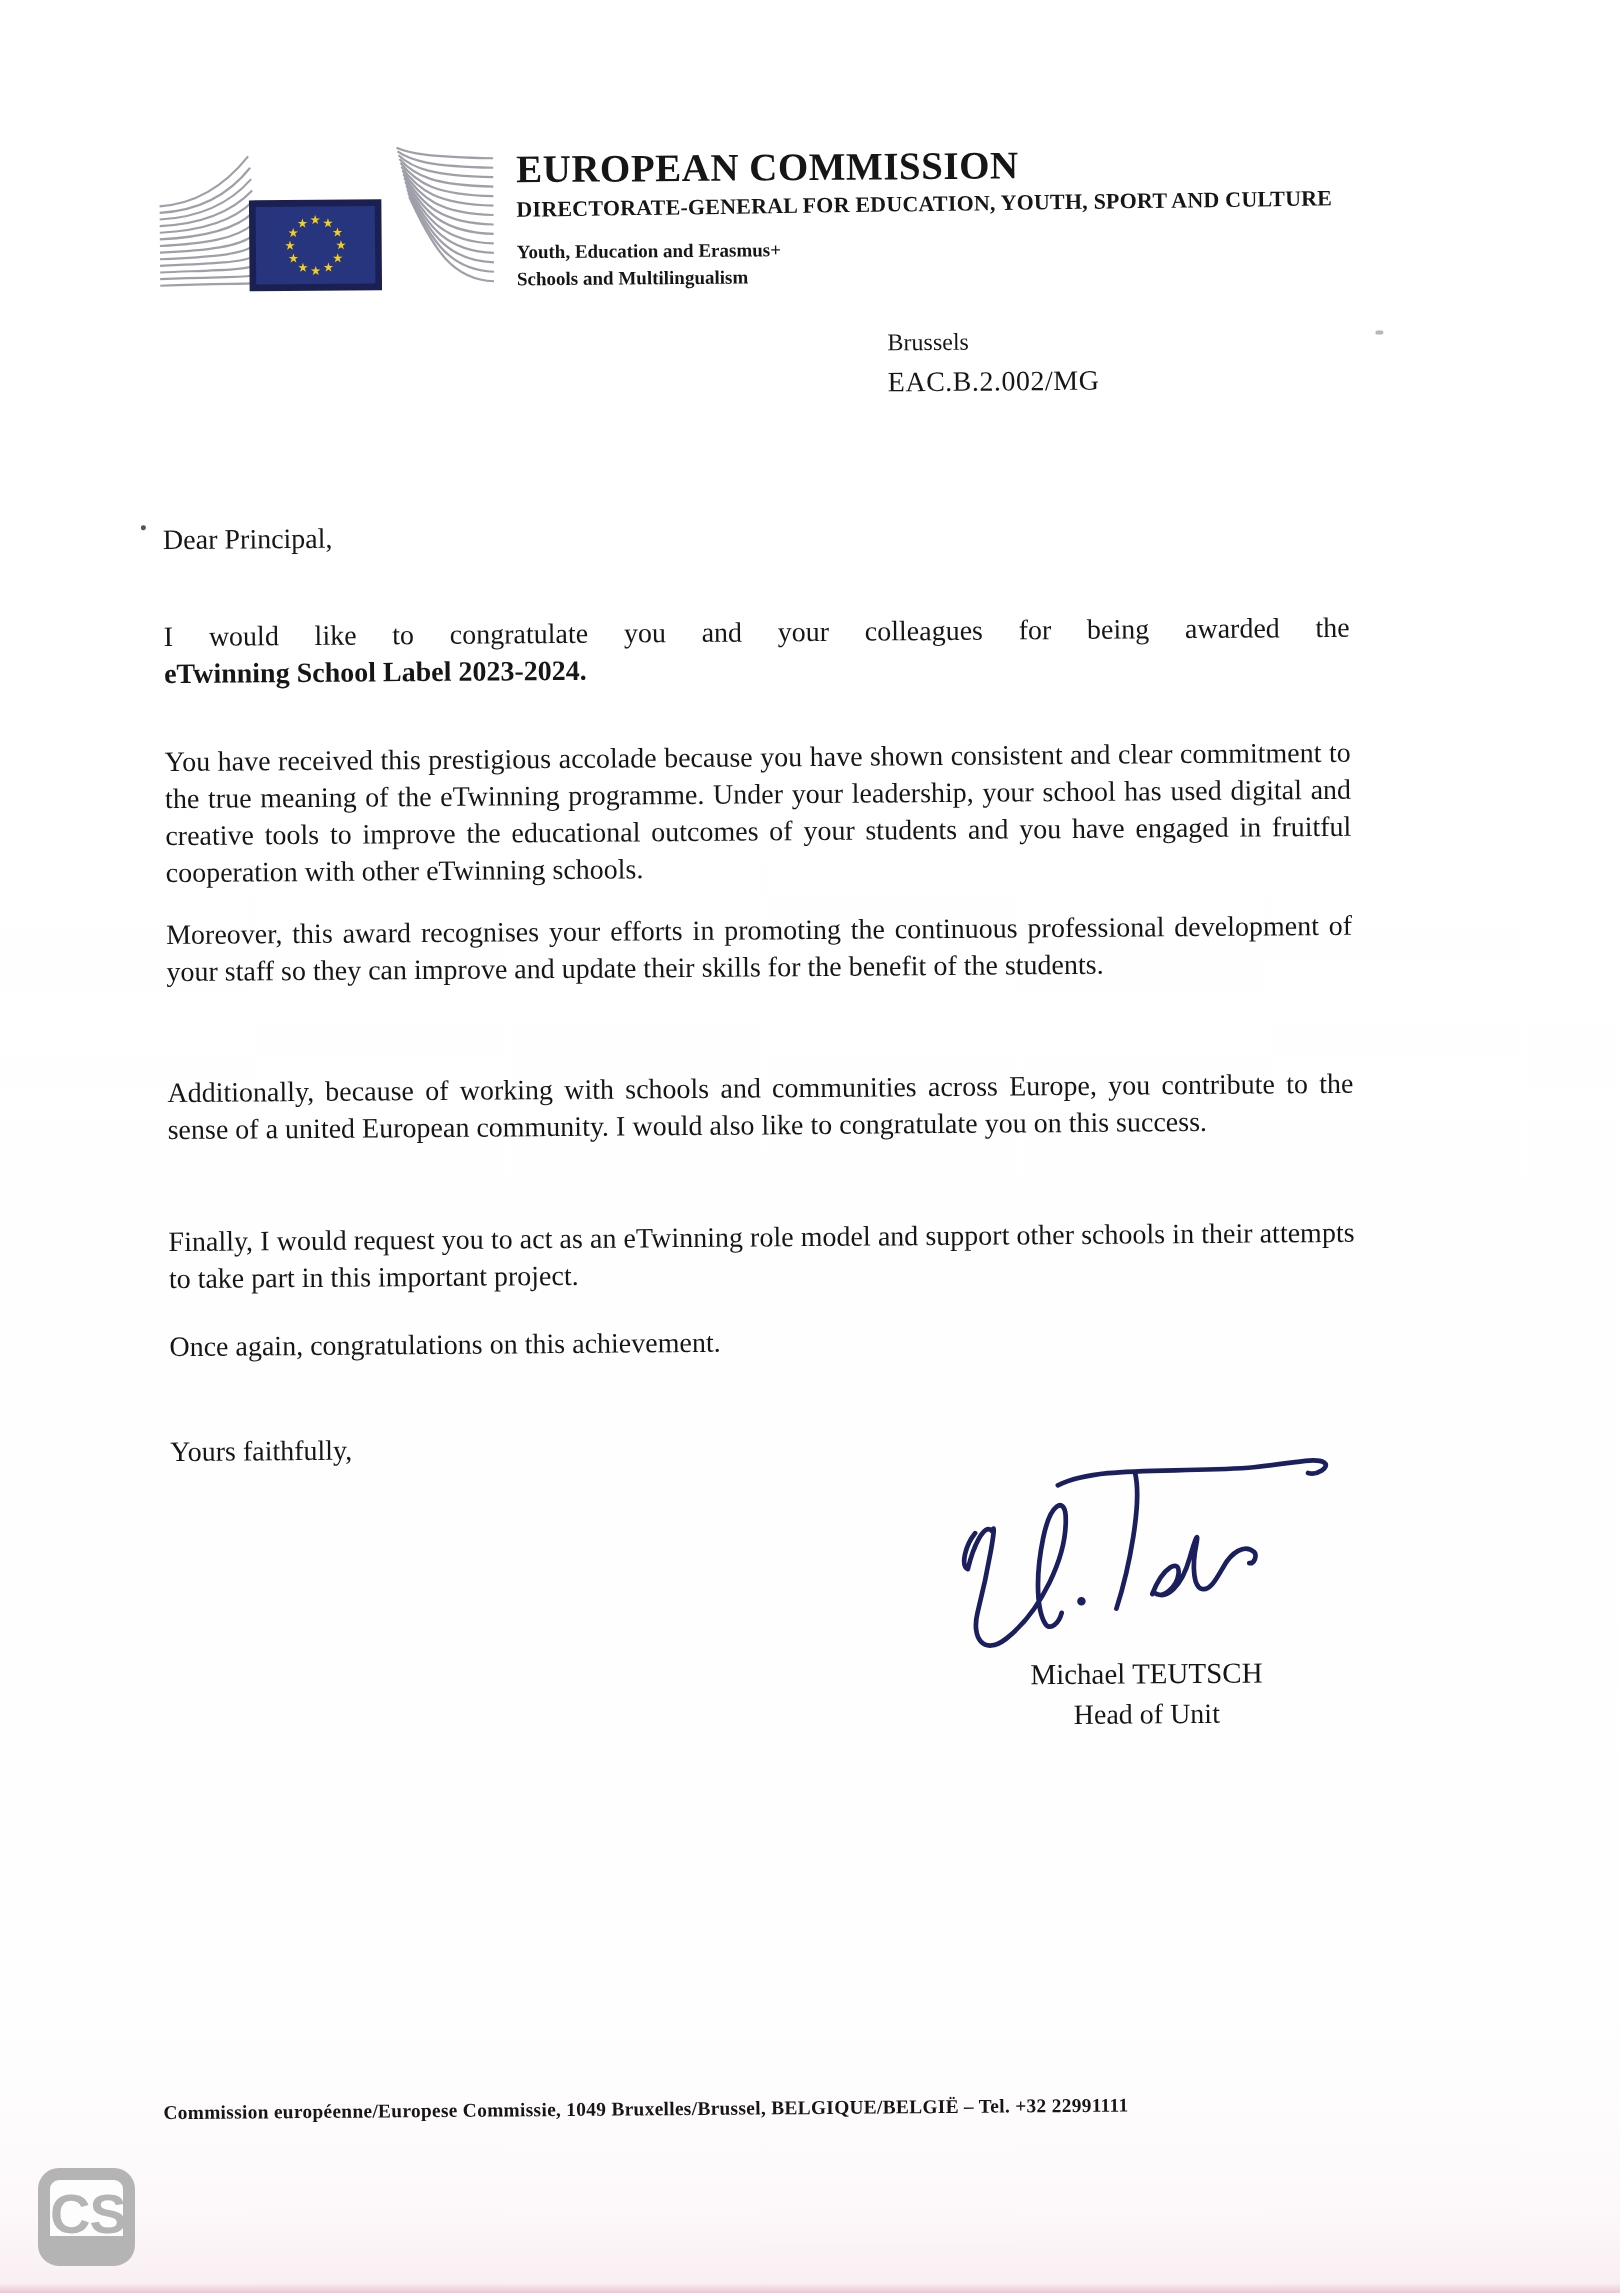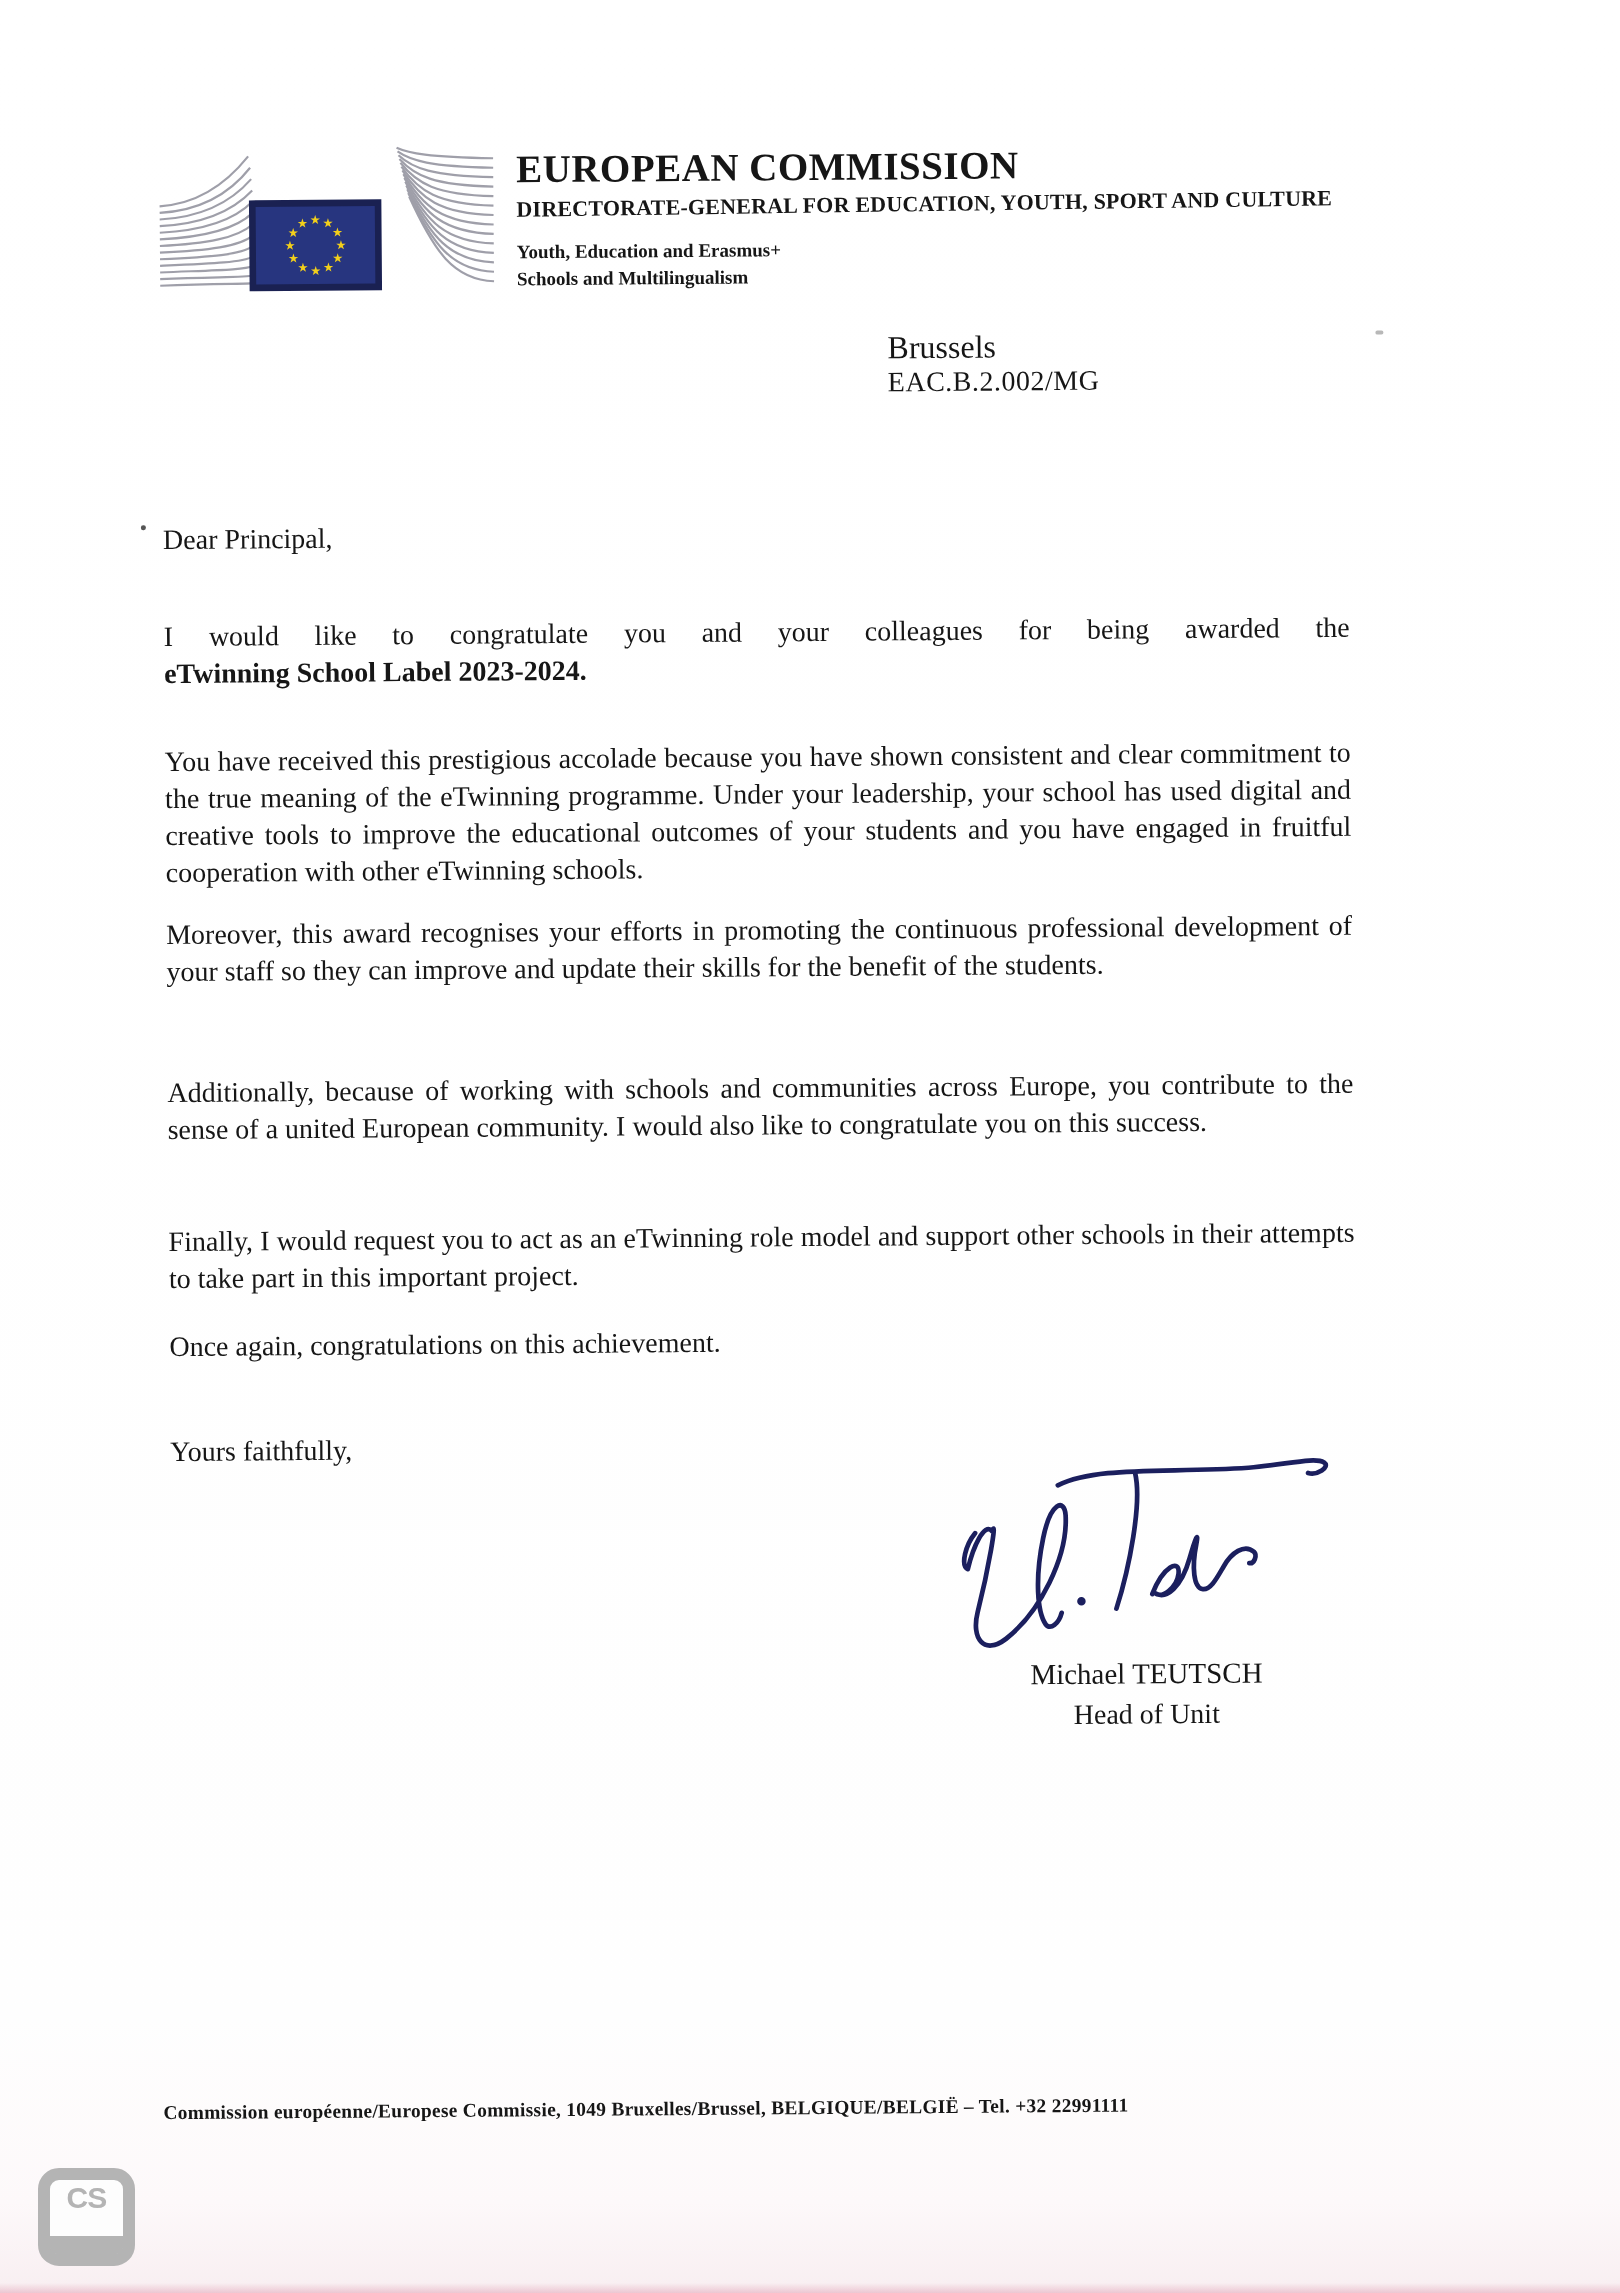--- a/index.html
+++ b/index.html
@@ -14,21 +14,21 @@
   .tilt{position:absolute;inset:0;transform:rotate(-0.45deg);transform-origin:50% 40%;}
 
   
   .logo{position:absolute;left:163px;top:135px;}
   .hdr-org{position:absolute;left:522px;top:144px;font-size:39px;font-weight:bold;letter-spacing:0.5px;white-space:nowrap;}
   .hdr-dg{position:absolute;left:522px;top:192px;font-size:22px;font-weight:bold;letter-spacing:0.2px;white-space:nowrap;transform:rotate(-.35deg);}
   .hdr-u1{position:absolute;left:522px;top:239px;font-size:19px;font-weight:bold;white-space:nowrap;}
   .hdr-u2{position:absolute;left:522px;top:266px;font-size:19px;font-weight:bold;white-space:nowrap;}
 
   
-  .city{position:absolute;left:892px;top:330px;font-size:32px;}
+  .city{position:absolute;left:892px;top:330px;font-size:24px;}
   .refno{position:absolute;left:892px;top:367px;font-size:28px;letter-spacing:0.5px;}
 
   
   .bodytext{position:absolute;left:166px;width:1186px;font-size:28px;line-height:37px;text-align:justify;}
   .salutation{position:absolute;left:166px;top:519px;font-size:28px;}
   .p1{top:613px;}
   .p2{top:738px;}
   .p3{top:911px;}
   .p4{top:1069px;}
   .p5{top:1218px;}
@@ -46,21 +46,21 @@
 
   
   .dot-a{position:absolute;left:144px;top:520px;width:4.7px;height:4.7px;border-radius:50%;background:#555;}
   .dot-b{position:absolute;left:1380px;top:335px;width:7.6px;height:3.8px;border-radius:1.9px;background:#9a9a9a;opacity:.7;}
   .edge-pink{position:absolute;left:0;bottom:0;width:100%;height:11.4px;
     background:linear-gradient(to bottom,rgba(226,160,178,0),rgba(219,142,165,.45));}
 
   
   .wm{position:absolute;left:0;top:2160px;width:100%;height:109px;}
   .cs-icon{position:absolute;left:38px;top:7.6px;width:97px;height:98px;border:12.3px solid #b4b4b4;border-radius:21px;box-sizing:border-box;background:#fdfdfd;}
-  .cs-letters{position:absolute;left:0;top:1.9px;width:100%;text-align:center;font-family:"Liberation Sans","DejaVu Sans",sans-serif;font-weight:bold;font-size:30px;color:#b4b4b4;letter-spacing:-0.9px;}
+  .cs-letters{position:absolute;left:0;top:1.9px;width:100%;text-align:center;font-family:"Liberation Sans","DejaVu Sans",sans-serif;font-weight:bold;font-size:56px;color:#b4b4b4;letter-spacing:-0.9px;}
   .cs-chin{position:absolute;left:0;bottom:0;width:100%;height:18px;background:#b4b4b4;border-radius:0 0 6.6px 6.6px;}
   .wm-text{position:absolute;left:225px;top:5.7px;font-family:"Liberation Sans","DejaVu Sans",sans-serif;font-size:55px;font-weight:500;color:#b4b4b4;letter-spacing:0.5px;white-space:nowrap;}
 </style>
 </head>
 <body>
 
 <div class="page">
 
   <div class="tilt">
 

